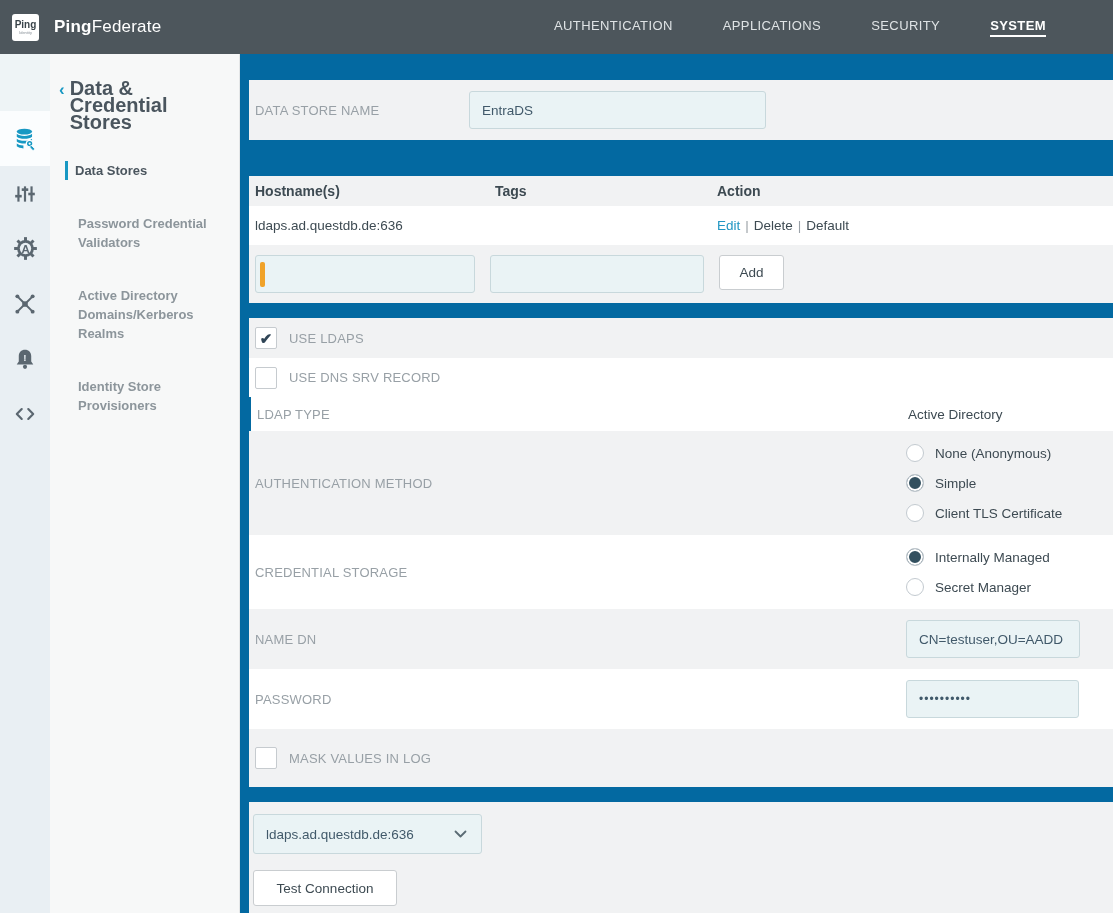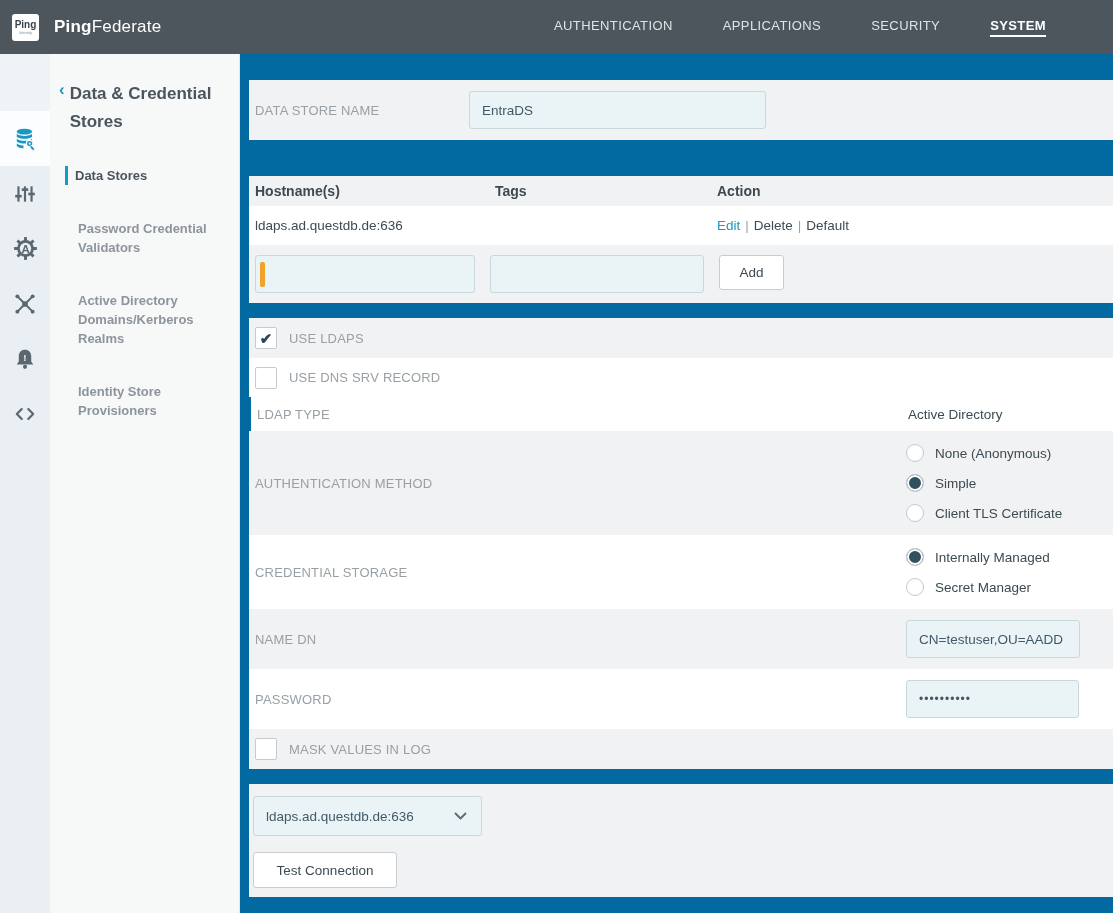--- a/index.html
+++ b/index.html
@@ -25,21 +25,21 @@
   
   .rail { width:50px; background:#e9eff3; flex:none; }
   .rail-top { height:57px; background:#eef4f6; }
   .rail-item { height:55px; display:flex; align-items:center; justify-content:center; cursor:pointer; }
   .rail-item.active { background:#fbfdfe; }
 
   
   .sidebar { width:190px; background:#f7f8f8; border-right:1px solid #e4e6e7; flex:none; padding-top:26px; }
   .side-head { display:flex; padding-left:9px; }
   .side-head .chev { color:#1898c3; font-size:17px; line-height:19px; cursor:pointer; font-weight:bold; }
-  .side-head .title { margin-left:5px; width:145px; font-size:17px; font-weight:bold; color:#4a555e; line-height:28px; }
+  .side-head .title { margin-left:5px; width:145px; font-size:20px; font-weight:bold; color:#4a555e; line-height:17px; }
   .side-items { margin-top:30px; }
   .side-item { margin:0 10px 34px 15px; padding-left:10px; border-left:3px solid transparent;
     font-size:13px; font-weight:bold; color:#8c959b; line-height:19px; cursor:pointer; }
   .side-item.active { border-left-color:#1898c3; padding-left:7px; color:#4a555e; }
 
   
   .main { flex:1; background:#0369a1; padding-top:26px; position:relative; }
   .band { margin-left:9px; position:relative; }
   .gray { background:#f1f2f3; }
   .white { background:#fff; }
@@ -95,21 +95,21 @@
   .radio.selected { background:#33505f; box-shadow:inset 0 0 0 2px #fff; }
   .radio-opt .val { margin-left:11px; }
 
   
   .row-field-right { height:60px; display:flex; align-items:center; }
   .row-field-right .lbl { margin-left:6px; }
   .row-field-right .field { position:absolute; left:657px; white-space:nowrap; overflow:hidden; }
   .dn-input { width:174px; }
   .pw-input { width:173px; letter-spacing:1px; font-size:12px; }
 
-  .row-mask { height:40px; margin-bottom:15px; }
+  .row-mask { height:58px; margin-bottom:15px; }
 
   
   .row-test { height:113px; padding:12px 0 0 4px; }
   .select { width:229px; height:40px; background:#eaf3f5; border:1px solid #c8d8dc; border-radius:3px;
     display:flex; align-items:center; cursor:pointer; }
   .select .sel-text { margin-left:12px; font-size:13.5px; color:#41596a; }
   .select svg { margin-left:auto; margin-right:14px; }
   .test-btn { margin-top:16px; width:144px; height:36px; }
 
   svg { display:block; }

